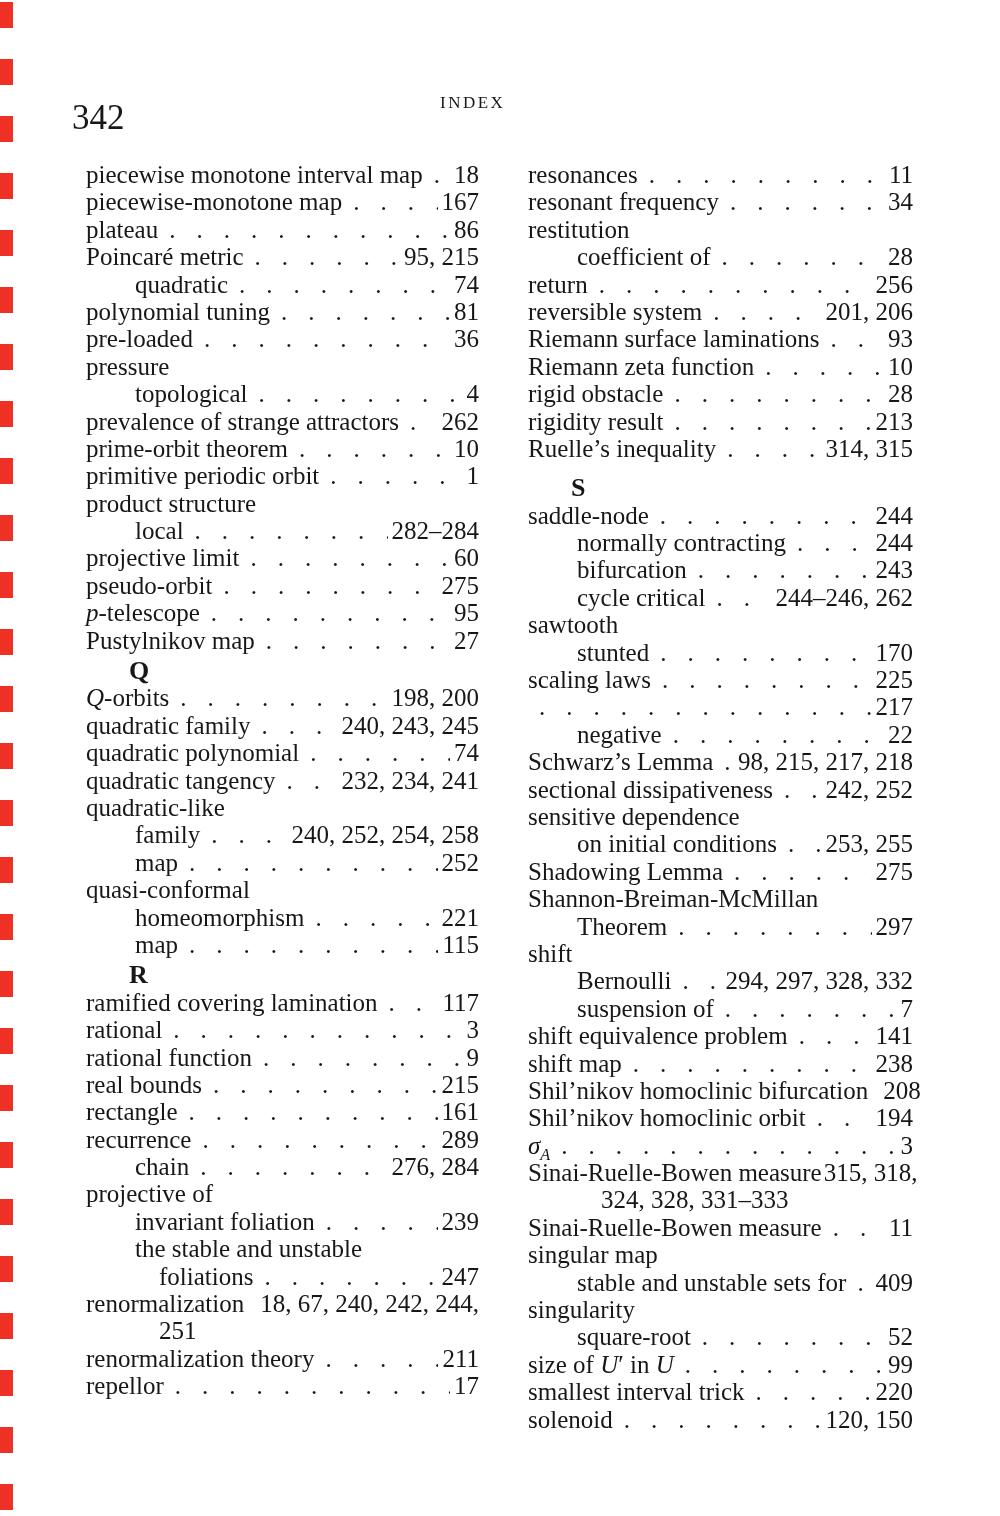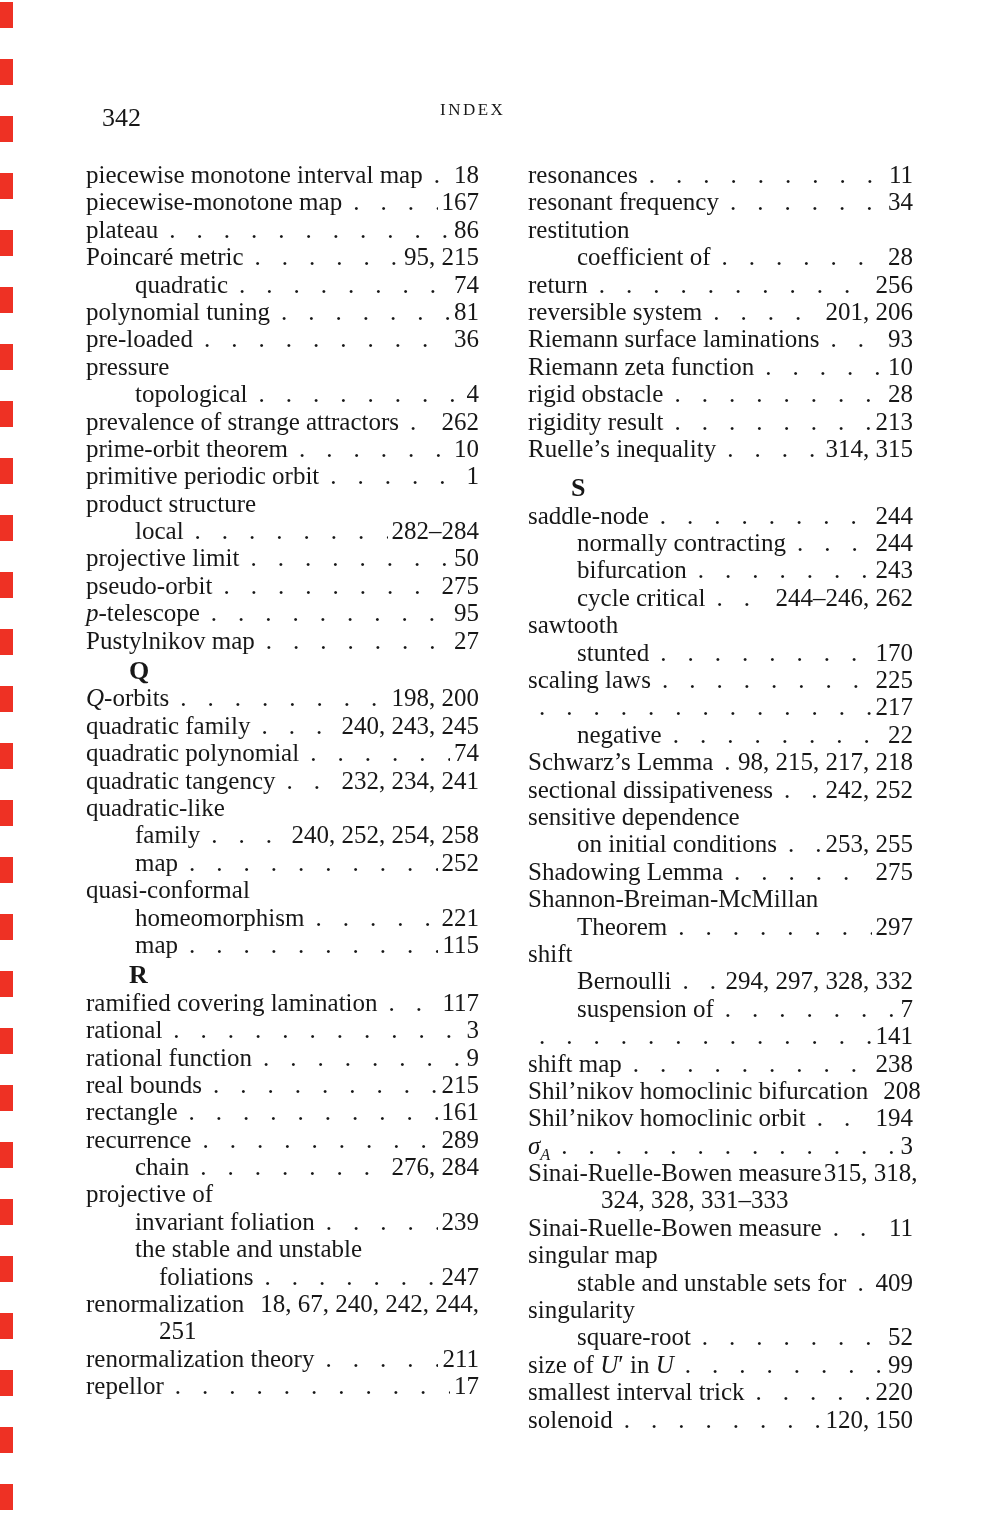--- a/index.html
+++ b/index.html
@@ -7,25 +7,25 @@
     width: 1000px; height: 1516px;
     background: #ffffff;
     position: relative;
     overflow: hidden;
     font-family: "Liberation Serif", "DejaVu Serif", serif;
     color: #171717;
   }
   .page { position: absolute; inset: 0; }
 
   .pgnum {
-    position: absolute; left: 102px; top: 104px;
-    font-size: 26px; line-height: 28px;
+    position: absolute; left: 72px; top: 104px;
+    font-size: 35px; line-height: 28px;
   }
   .runhead {
-    position: absolute; left: 440px; top: 101px;
+    position: absolute; left: 440px; top: 94px;
     font-size: 17px; letter-spacing: 2.5px; line-height: 18px;
   }
 
   .col { position: absolute; top: 161px; }
   #col-left  { left: 86px;  width: 393px; font-family: Liberation Serif, serif; }
   #col-right { left: 528px; width: 385px; }
 
   .row {
     display: flex; align-items: baseline;
     height: 27.4px; line-height: 27.4px;
@@ -119,21 +119,21 @@
       </div>
       <div class="row plain"><span class="lbl">product structure</span></div>
       <div class="row indent1">
         <span class="lbl">local</span>
         <span class="lead">..............................</span>
         <span class="pg">282–284</span>
       </div>
       <div class="row">
         <span class="lbl">projective limit</span>
         <span class="lead">..............................</span>
-        <span class="pg">50</span>
+        <span class="pg">60</span>
       </div>
       <div class="row">
         <span class="lbl">pseudo-orbit</span>
         <span class="lead">..............................</span>
         <span class="pg">275</span>
       </div>
       <div class="row">
         <span class="lbl"><i>p</i>-telescope</span>
         <span class="lead">..............................</span>
         <span class="pg">95</span>
@@ -381,20 +381,21 @@
         <span class="lbl">Bernoulli</span>
         <span class="lead">..............................</span>
         <span class="pg">294, 297, 328, 332</span>
       </div>
       <div class="row indent1">
         <span class="lbl">suspension of</span>
         <span class="lead">..............................</span>
         <span class="pg">7</span>
       </div>
       <div class="row">
+        <span class="lbl">shift equivalence problem</span>
         <span class="lead">..............................</span>
         <span class="pg">141</span>
       </div>
       <div class="row">
         <span class="lbl">shift map</span>
         <span class="lead">..............................</span>
         <span class="pg">238</span>
       </div>
       <div class="row">
         <span class="lbl">Shil’nikov homoclinic bifurcation</span>

